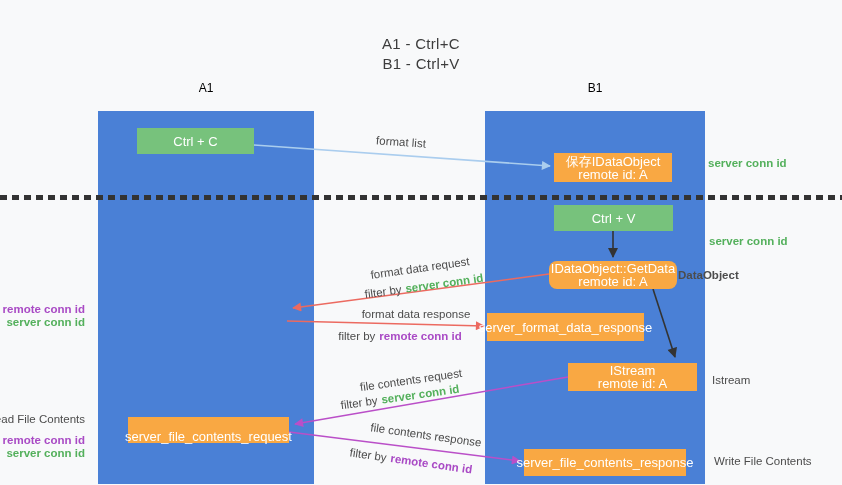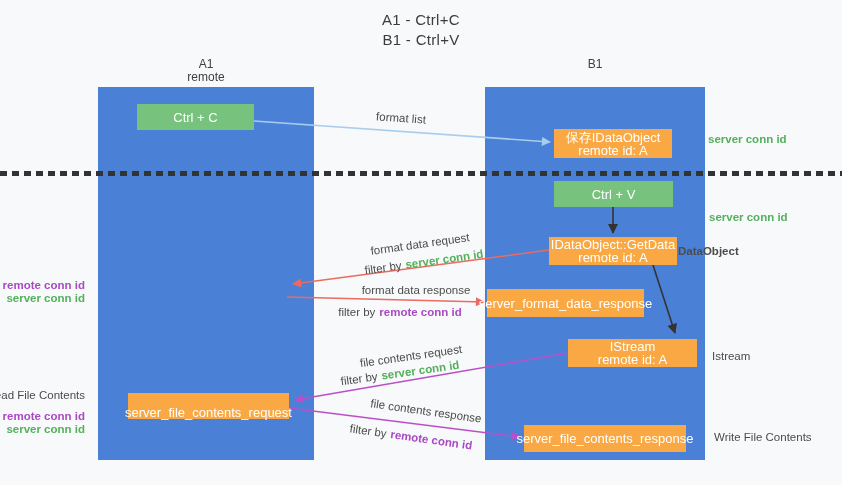--- a/index.html
+++ b/index.html
@@ -11,26 +11,26 @@
     --arrow-blue:#aacdee;
     --arrow-black:#333333;
     --green-text:#54b05c;
     --purple-text:#a94ac5;
     --gray-text:#4c4c4c;
     --bg:#f8f9fa;
   }
   *{box-sizing:border-box;margin:0;padding:0;}
   html,body{width:842px;height:485px;overflow:hidden;}
   body{font-family:"Liberation Sans",sans-serif;background:var(--bg);}
-  .stage{position:relative;width:842px;height:359px;background:var(--bg);}
+  .stage{position:relative;width:842px;height:359px;background:var(--bg);margin-top:24px;}
 
   .title{position:absolute;left:0;top:10px;width:842px;text-align:center;
          font-size:15px;color:#3c3c3c;line-height:20px;letter-spacing:.3px;}
 
-  .col-header{position:absolute;text-align:center;font-size:12px;color:#404040;line-height:13px;}
+  .col-header{position:absolute;text-align:center;font-size:12px;color:#000000;line-height:13px;}
   .col-header.a1{left:98px;top:58px;width:216px;}
   .col-header.b1{left:485px;top:58px;width:220px;}
 
   .lane{position:absolute;top:87px;height:373px;background:var(--column-blue);}
   .lane.a1{left:98px;width:216px;}
   .lane.b1{left:485px;width:220px;}
 
   .dotted{position:absolute;left:0;top:171px;width:842px;height:5px;
           background:repeating-linear-gradient(90deg,var(--arrow-black) 0 7px,transparent 7px 12px);}
 
@@ -66,21 +66,20 @@
 
 <div class="stage">
 
   <div class="title">
     <div>A1 - Ctrl+C</div>
     <div>B1 - Ctrl+V</div>
   </div>
 
   <div class="col-header a1">
     <div>A1</div>
-    <div>remote</div>
   </div>
   <div class="col-header b1">
     <div>B1</div>
   </div>
 
   <div class="lane a1"></div>
   <div class="lane b1"></div>
 
   <div class="dotted"></div>
 
@@ -114,21 +113,21 @@
 
   <div class="node orange" style="left:554px;top:129px;width:118px;height:29px;">
     <div>保存IDataObject</div>
     <div>remote id: A</div>
   </div>
 
   <div class="node green" style="left:554px;top:181px;width:119px;height:26px;">
     <div>Ctrl + V</div>
   </div>
 
-  <div class="node orange" style="left:549px;top:237px;width:128px;height:28px;">
+  <div class="node orange" style="left:549px;top:237px;width:128px;height:28px;border-radius:8px;">
     <div>IDataObject::GetData</div>
     <div>remote id: A</div>
   </div>
 
 
   <div class="node orange" style="left:487px;top:289px;width:157px;height:28px;">
     <div>server_format_data_response</div>
   </div>
 
   <div class="node orange" style="left:568px;top:339px;width:129px;height:28px;">

